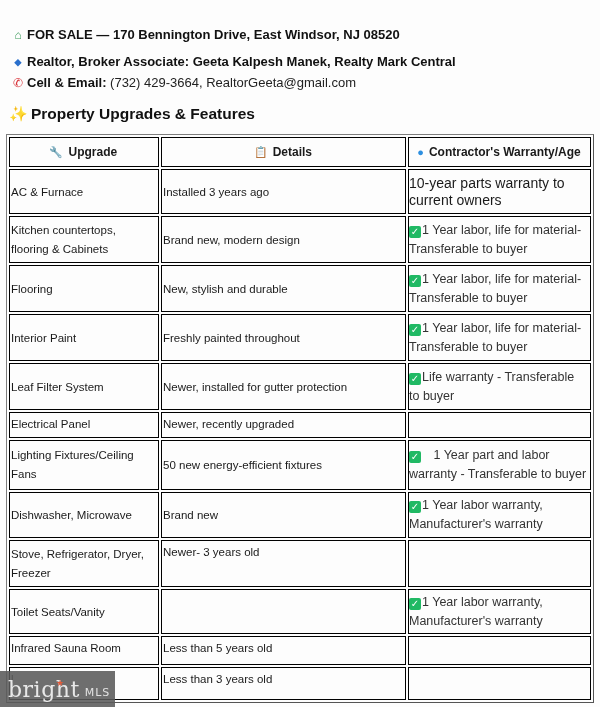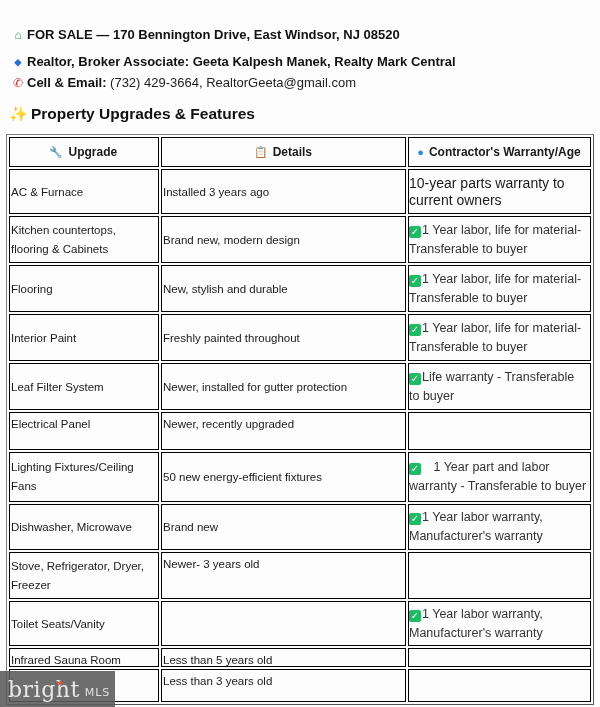--- a/index.html
+++ b/index.html
@@ -133,21 +133,21 @@
       <tr style="height: 47px;">
         <td>Interior Paint</td>
         <td>Freshly painted throughout</td>
         <td class="warranty"><span class="check">✓</span><span style="white-space: pre-wrap;">1 Year labor, life for material- Transferable to buyer</span></td>
       </tr>
       <tr style="height: 47px;">
         <td>Leaf Filter System</td>
         <td>Newer, installed for gutter protection</td>
         <td class="warranty"><span class="check">✓</span><span style="white-space: pre-wrap;">Life warranty - Transferable to buyer</span></td>
       </tr>
-      <tr style="height: 38px;">
+      <tr style="height: 26px;">
         <td class="cell-top">Electrical Panel</td>
         <td class="cell-top">Newer, recently upgraded</td>
         <td class="warranty cell-top"><span style="white-space: pre-wrap;"></span></td>
       </tr>
       <tr style="height: 50px;">
         <td style="line-height: 19px;">Lighting Fixtures/Ceiling Fans</td>
         <td>50 new energy-efficient fixtures</td>
         <td class="warranty"><span class="check">✓</span><span style="white-space: pre-wrap; margin-left: 8px;"> 1 Year part and labor warranty - Transferable to buyer</span></td>
       </tr>
       <tr style="height: 46px;">
@@ -158,21 +158,21 @@
       <tr style="height: 47px;">
         <td style="line-height: 19px;">Stove, Refrigerator, Dryer, Freezer</td>
         <td class="cell-top" style="padding-top: 11px;">Newer- 3 years old</td>
         <td class="warranty"><span style="white-space: pre-wrap;"></span></td>
       </tr>
       <tr style="height: 45px;">
         <td>Toilet Seats/Vanity</td>
         <td></td>
         <td class="warranty"><span class="check">✓</span><span style="white-space: pre-wrap;">1 Year labor warranty, Manufacturer's warranty</span></td>
       </tr>
-      <tr style="height: 19px; margin-left: 12px;">
+      <tr style="height: 29px; margin-left: 12px;">
         <td class="cell-top">Infrared Sauna Room</td>
         <td class="cell-top">Less than 5 years old</td>
         <td class="warranty cell-top"><span style="white-space: pre-wrap;"></span></td>
       </tr>
       <tr style="height: 33px;">
         <td class="cell-top">l</td>
         <td class="cell-top">Less than 3 years old</td>
         <td class="warranty cell-top"><span style="white-space: pre-wrap;"></span></td>
       </tr>
     </tbody>

